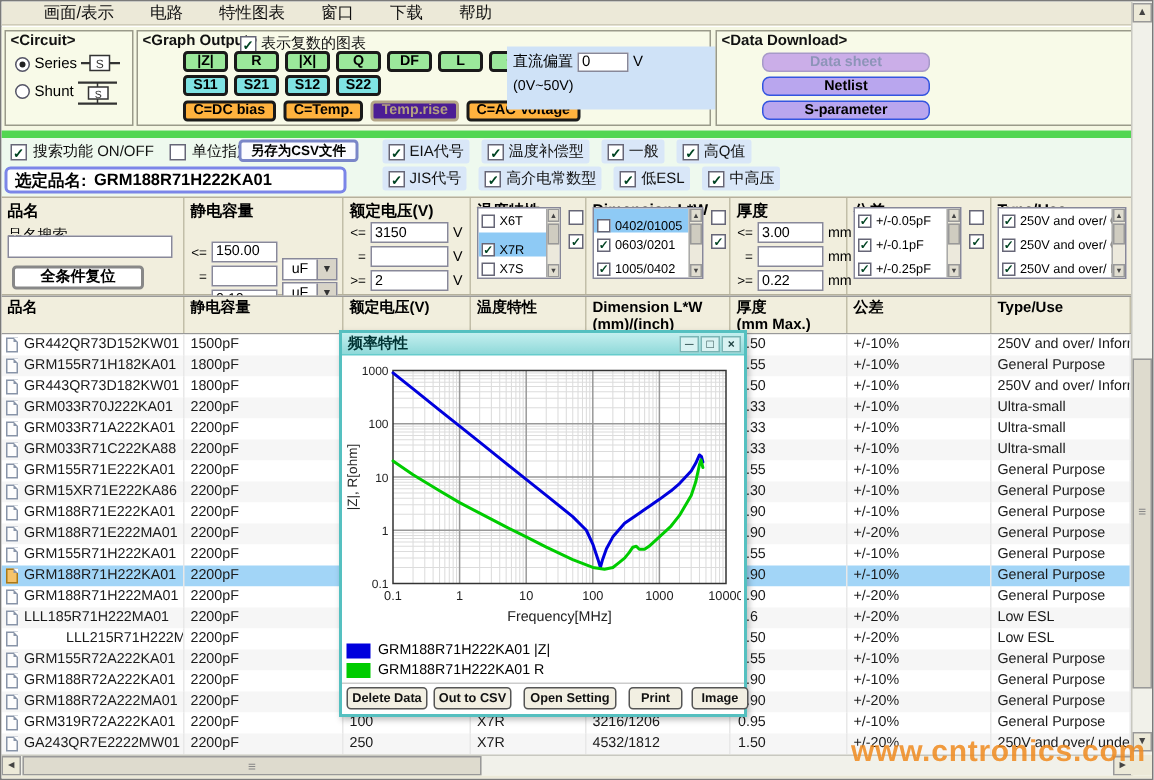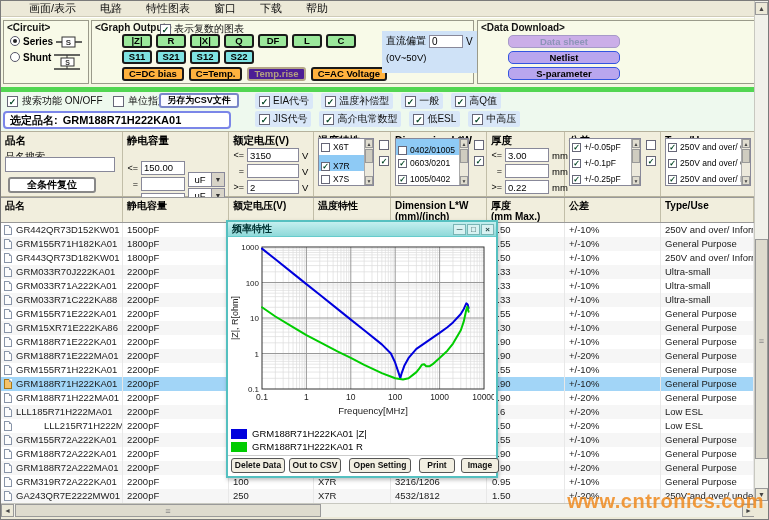--- a/index.html
+++ b/index.html
@@ -10,39 +10,39 @@
   #menubar { position:absolute; left:0; top:0; width:755px; height:16px; background:#ece9d8;
              border-bottom:1px solid #cfcbb8; display:flex; align-items:flex-end; padding-left:28px; gap:24px; }
   .menu-item { font-size:11px; color:#111; cursor:default; }
   
   #top-section { position:absolute; left:0; top:17px; width:755px; height:69px; background:#f5f7e3; }
   .panel { position:absolute; border:1px solid #9a9a8a; background:#f8fae8; }
   #circuit-panel { left:2px; top:2px; width:86px; height:64px; }
   #graph-panel { left:90px; top:2px; width:383px; height:64px; }
   #download-panel { left:476px; top:2px; width:279px; height:64px; }
   .panel-title { font-size:10px; font-weight:bold; color:#111; padding:1px 0 0 3px; }
-  .radio-row { display:flex; align-items:flex-start; gap:3px; padding:3px 0 0 6px;font-weight:bold; }
+  .radio-row { display:flex; align-items:center; gap:3px; padding:3px 0 0 6px; }
   .radio { width:10px; height:10px; border:1px solid #556; border-radius:50%; background:#fff; position:relative; }
   .radio.sel::after { content:""; position:absolute; left:2px; top:2px; width:4px; height:4px; border-radius:50%; background:#222; }
   .radio-label { font-size:10px; }
   #graph-check-row { position:absolute; left:68px; top:1px; display:flex; gap:3px; align-items:center; }
   .cb { display:inline-block; width:11px; height:11px; background:#fff; border:1px solid #667;
         font:bold 9px/10px "Liberation Sans",sans-serif; color:#042; text-align:center; flex:none; }
   .cb.small { width:9px; height:9px; font-size:8px; line-height:8px; }
   .cb-label { font-size:10px; color:#111; }
   #param-btns { position:absolute; left:30px; top:13px; display:flex; gap:4px; }
   #sparam-btns { position:absolute; left:30px; top:29px; display:flex; gap:4px; }
   #cond-btns { position:absolute; left:30px; top:46px; display:flex; gap:5px; }
   .btn-param, .btn-sparam, .btn-cond { height:14px; border:2px solid #1a1a1a; border-radius:3px;
         font:bold 9.5px/10px "Liberation Sans",sans-serif; display:flex; align-items:center; justify-content:center; cursor:pointer; }
   .btn-param { width:30px; background:#9be89b; }
   .btn-sparam { width:30px; background:#7fe3e3; }
   .btn-cond { padding:0 5px; background:#ffb23e; }
   .btn-cond.disabled { background:#4c1d95; border-color:#b3a587; color:#b3a080; }
-  #dcbias-box { position:absolute; left:246px; top:10px; width:152px; height:42px; background:#cfe2f7; padding:3px 4px;margin-left:44px; }
+  #dcbias-box { position:absolute; left:246px; top:10px; width:152px; height:42px; background:#cfe2f7; padding:3px 4px; }
   #dcbias-line1 { display:flex; align-items:center; gap:3px; }
   #dcbias-label { font-size:10px; }
   #dcbias-input { width:34px; height:13px; border:1px solid #889; font-size:10px; padding-left:2px; }
   #dcbias-unit { font-size:10px; }
   #dcbias-range { font-size:9.5px; margin-top:4px; }
   #download-btns { position:absolute; left:30px; top:14px; display:flex; flex-direction:column; gap:3px; }
   .btn-dl { width:112px; height:13px; border-radius:5px; font:bold 9.5px/11px "Liberation Sans",sans-serif;
             text-align:center; cursor:pointer; }
   .btn-dl.disabled { background:#cbaee8; border:1px solid #a79ac8; color:#8d94b8; }
   .btn-dl.enabled { background:#b9a6ee; border:1px solid #3355e0; color:#000; }

